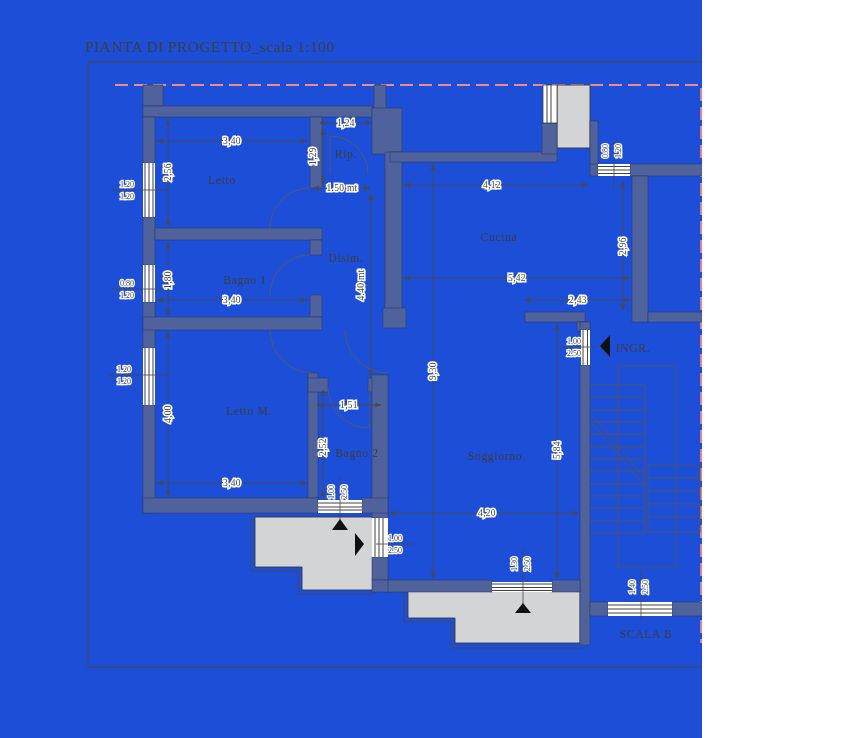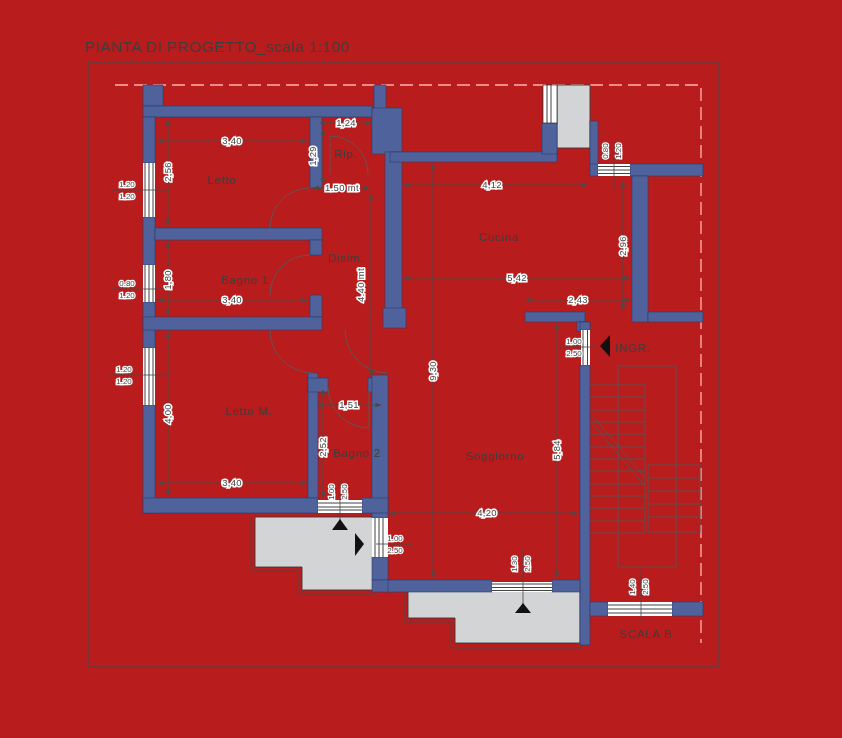--- a/index.html
+++ b/index.html
@@ -1,17 +1,17 @@
 <!DOCTYPE html>
 <html><head>
 <meta charset="utf-8">
 <style>
   html,body{margin:0;padding:0;background:#ffffff;}
-  .stage{position:relative;width:842px;height:738px;background:#b91c1c;overflow:hidden;
-         font-family:Liberation Sans, sans-serif;}
+  .stage{position:relative;width:702px;height:738px;background:#1d4ed8;overflow:hidden;
+         font-family:Liberation Serif, serif;}
   svg{position:absolute;left:0;top:0;}
   .t-title{font-size:15.5px;fill:#3e3e3e;letter-spacing:.4px;}
   .t-room{font-size:11.5px;fill:#3d3d3d;letter-spacing:.7px;text-anchor:middle;}
   .t-dim{font-size:9.5px;fill:#454545;letter-spacing:.3px;text-anchor:middle;
          stroke:#ffffff;stroke-width:3px;paint-order:stroke;}
   .t-win{font-size:8px;fill:#454545;text-anchor:middle;
          stroke:#ffffff;stroke-width:2.5px;paint-order:stroke;}
   .dim{stroke:#4a4a4a;stroke-width:0.9;fill:none;}
   .thin{stroke:#4a4a4a;stroke-width:0.8;fill:none;}
   .winline{stroke:#2e2e2e;stroke-width:0.9;fill:none;}

